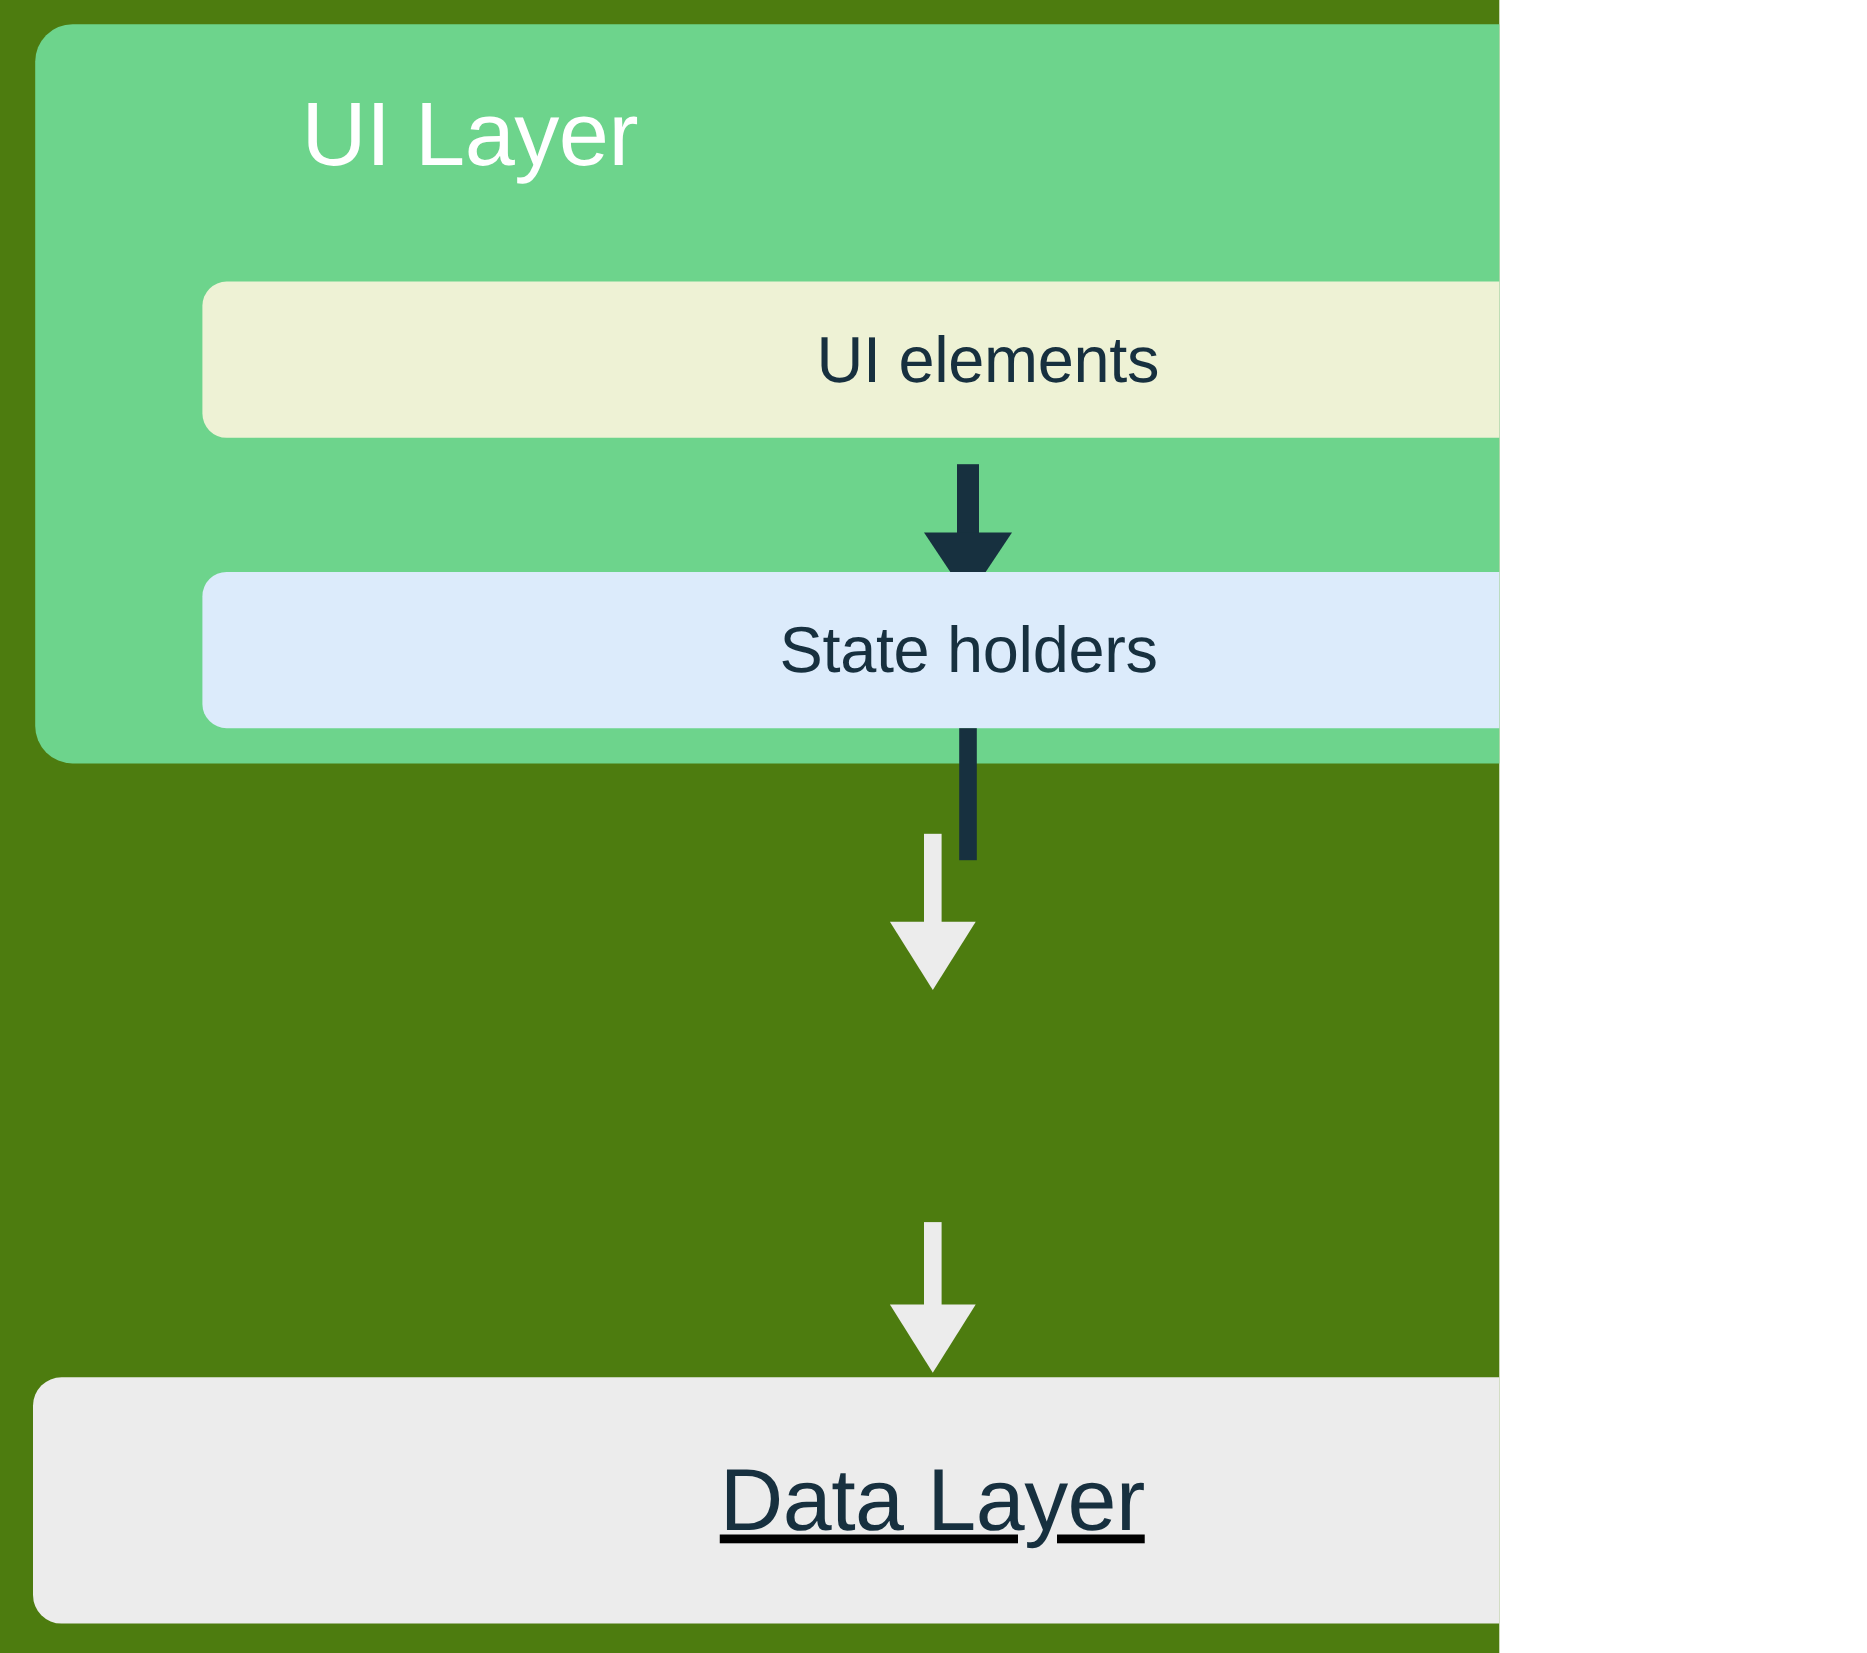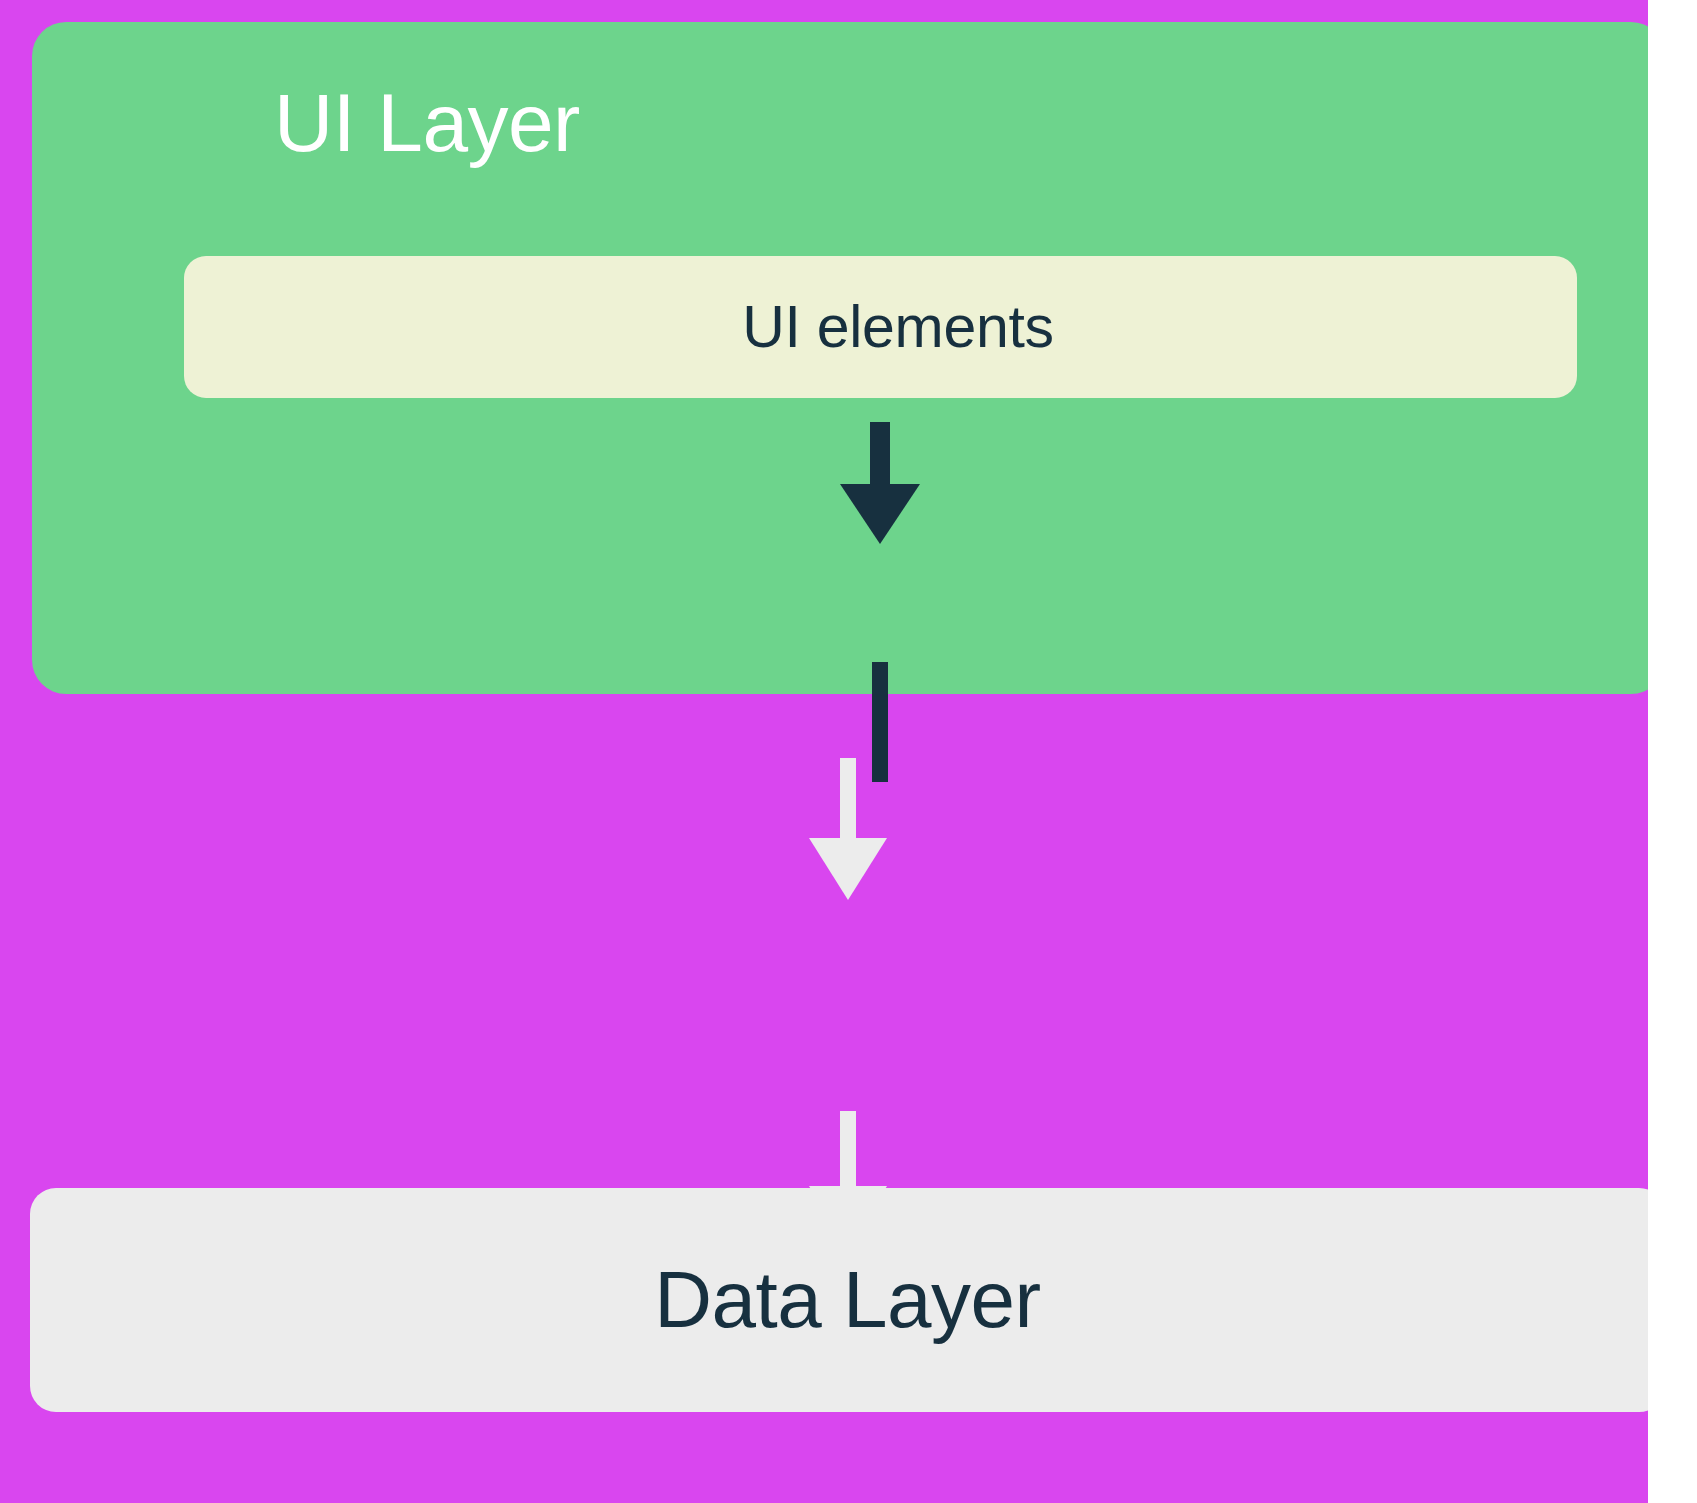--- a/index.html
+++ b/index.html
@@ -5,23 +5,23 @@
   html, body {
     margin: 0;
     padding: 0;
     background: #ffffff;
   }
   body {
     font-family: "Liberation Sans", sans-serif;
   }
   #canvas {
     position: relative;
-    width: 1648px;
+    width: 1363px;
     height: 1503px;
-    background: #d946ef;
+    background: #4d7c0f;
     overflow: hidden;
   }
 
   
   .ui-layer-box {
     position: absolute;
     left: 32px;
     top: 22px;
     width: 1633px;
     height: 672px;
@@ -151,37 +151,40 @@
   }
   .grey-layer-box .grey-label {
     font-size: 80px;
     line-height: 1;
     color: #17303F;
     font-weight: 400;
     letter-spacing: -0.5px;
     white-space: nowrap;
   }
   #domain-layer-box { top: 898px; }
-  #data-layer-box   { top: 1188px; height: 224px; }
+  #data-layer-box   { top: 1252px; height: 224px; text-decoration: underline; }
 </style>
 </head>
 <body>
 
 <div id="canvas">
 
   <div class="ui-layer-box">
     <div class="ui-layer-title">UI Layer</div>
 
     <div class="inner-box" id="ui-elements-box">
       <span class="inner-label">UI elements</span>
     </div>
 
     <div class="arrow-dark-shaft" id="arrow1-shaft"></div>
     <div class="arrow-dark-head" id="arrow1-head"></div>
 
+    <div class="inner-box" id="state-holders-box">
+      <span class="inner-label">State holders</span>
+    </div>
 
     <div class="arrow-dark-shaft" id="arrow2-shaft-dark"></div>
   </div>
 
   <div class="arrow-grey-shaft" id="arrow2-shaft-grey"></div>
   <div class="arrow-grey-head" id="arrow2-head"></div>
 
 
   <div class="arrow-grey-shaft" id="arrow3-shaft-grey"></div>
   <div class="arrow-grey-head" id="arrow3-head"></div>

